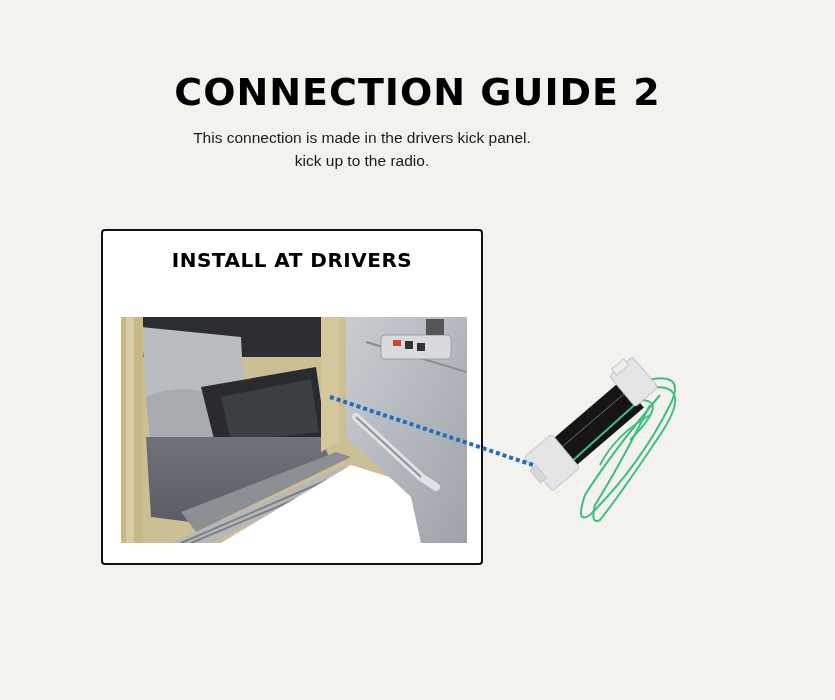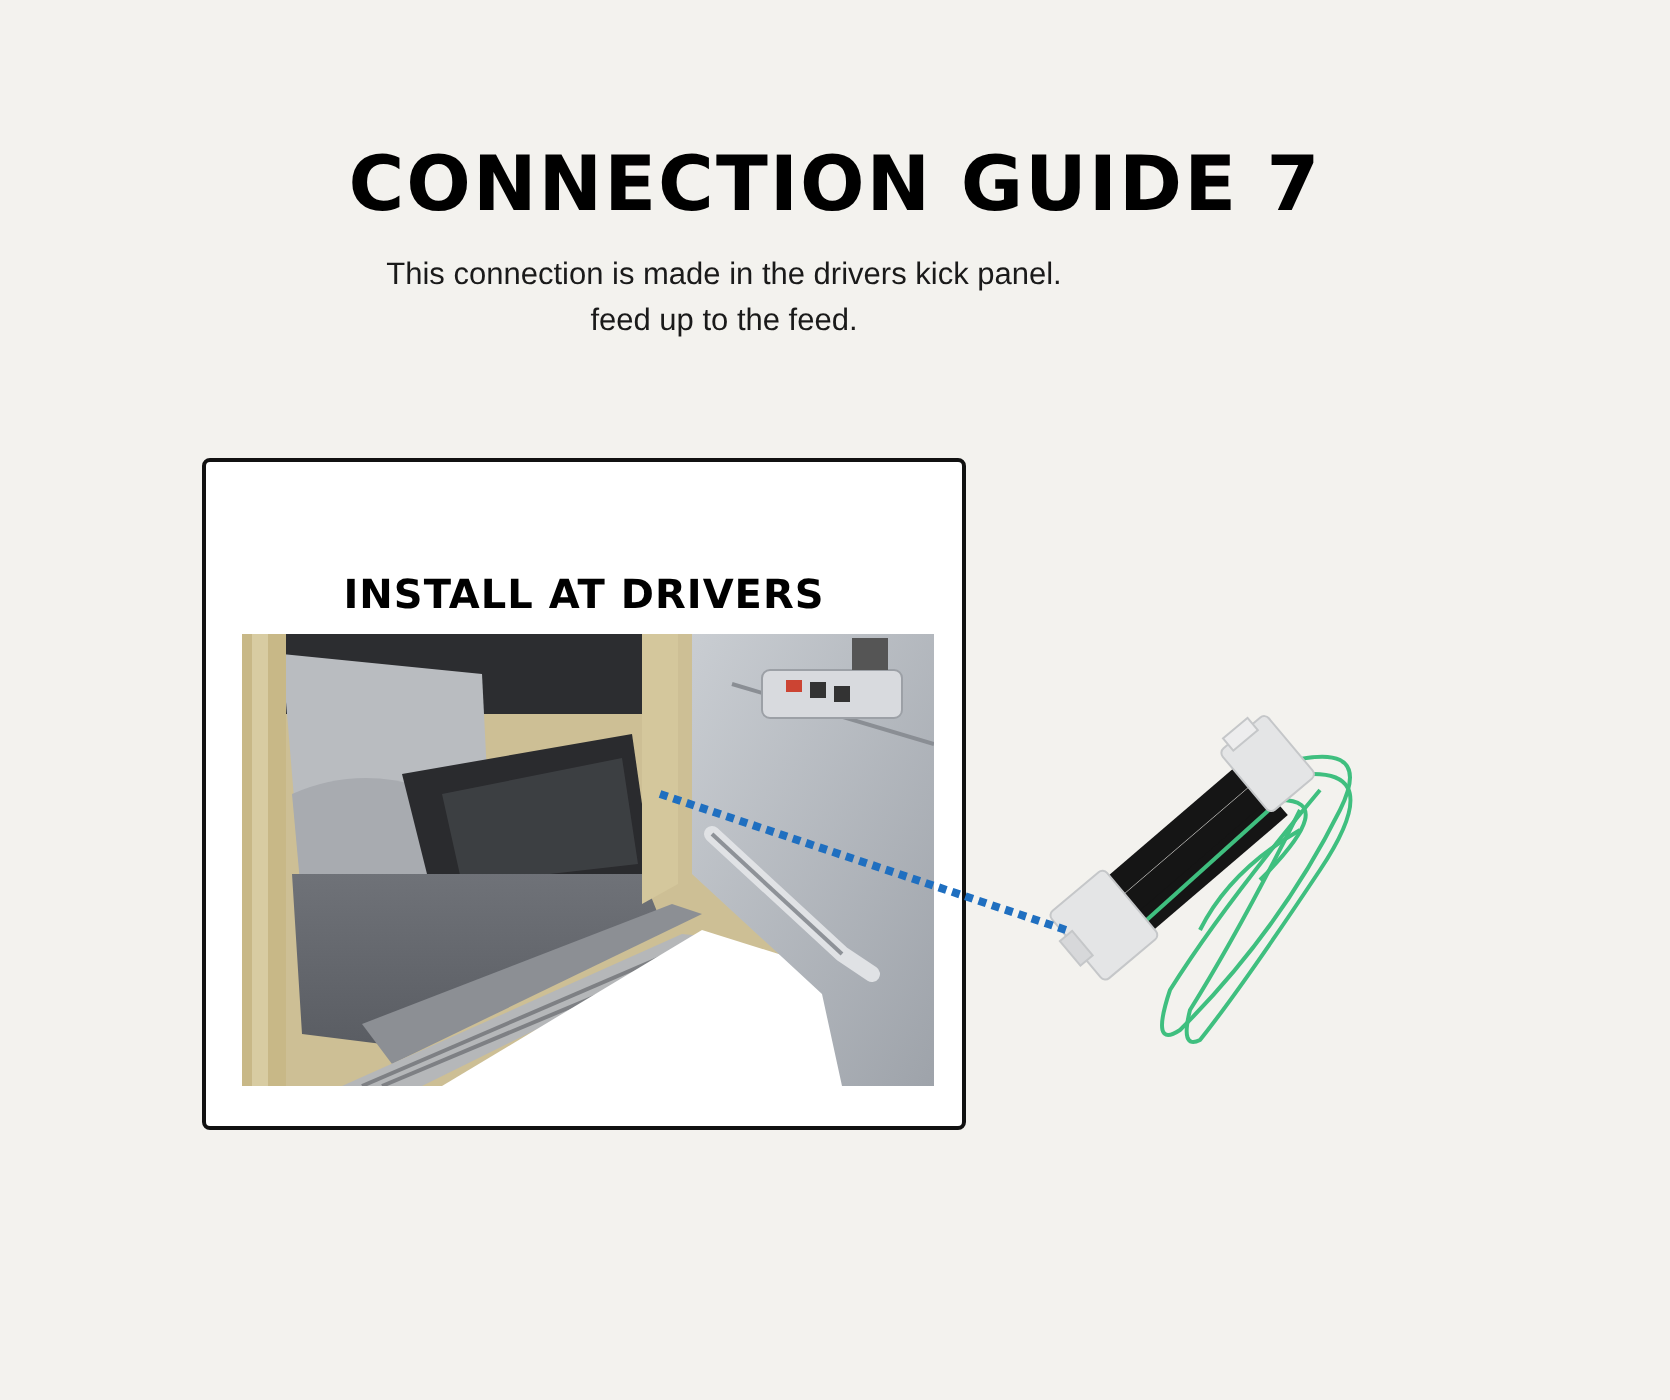--- a/index.html
+++ b/index.html
@@ -17,37 +17,37 @@
       font-family:"Liberation Sans", sans-serif; font-size:15.5px; line-height:23px; color:#1a1a1a;
     }
     .desc div { white-space:nowrap; }
     .card {
       position:absolute; left:101px; top:229px; width:378px; height:332px;
       background:#ffffff; border:2px solid #111; border-radius:4px;
     }
     .card-title {
       position:absolute; left:0; width:100%; top:14px; text-align:center;
       font-family:"DejaVu Sans", sans-serif; font-weight:bold; font-size:20px; line-height:30px;
-      letter-spacing:0.5px; color:#000;margin-top:37px;
+      letter-spacing:0.5px; color:#000;
     }
     .photo {
       position:absolute; left:18px; top:86px; width:346px; height:226px; overflow:hidden;
       background:#cfc6a8;
     }
     .harness { position:absolute; left:520px; top:345px; width:180px; height:185px; }
     .dots { position:absolute; left:0; top:0; width:835px; height:700px; pointer-events:none; }
   </style>
 </head>
 <body>
 
-<div class="title">CONNECTION GUIDE 7</div>
+<div class="title">CONNECTION GUIDE 2</div>
 
 <div class="desc">
   <div>This connection is made in the drivers kick panel.</div>
-  <div>feed up to the feed.</div>
+  <div>kick up to the radio.</div>
 </div>
 
 <div class="card">
   <div class="card-title">
     <div>INSTALL AT DRIVERS</div>
   </div>
   <div class="photo">
     <svg width="346" height="226" viewBox="0 0 346 226" xmlns="http://www.w3.org/2000/svg">
       <defs>
         <linearGradient id="door" x1="0" y1="0" x2="1" y2="1">

